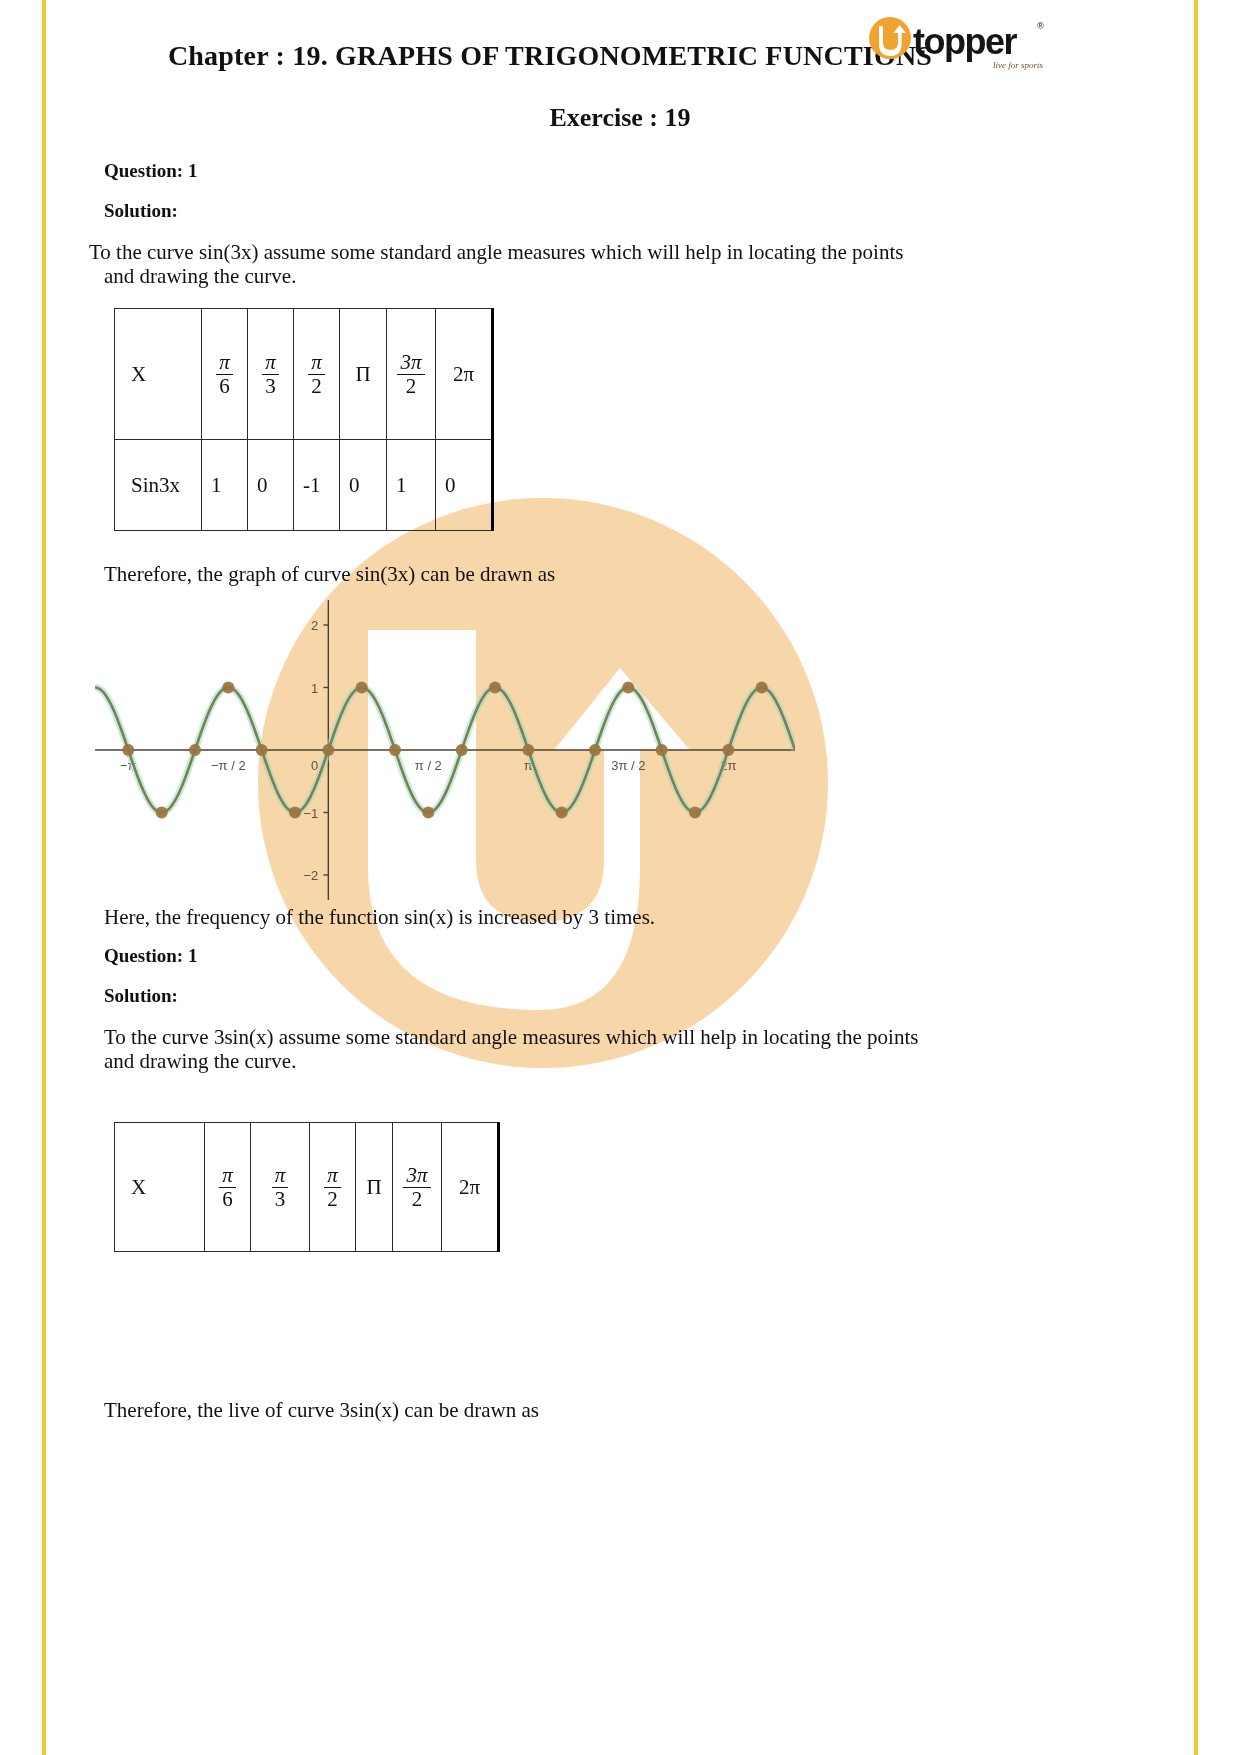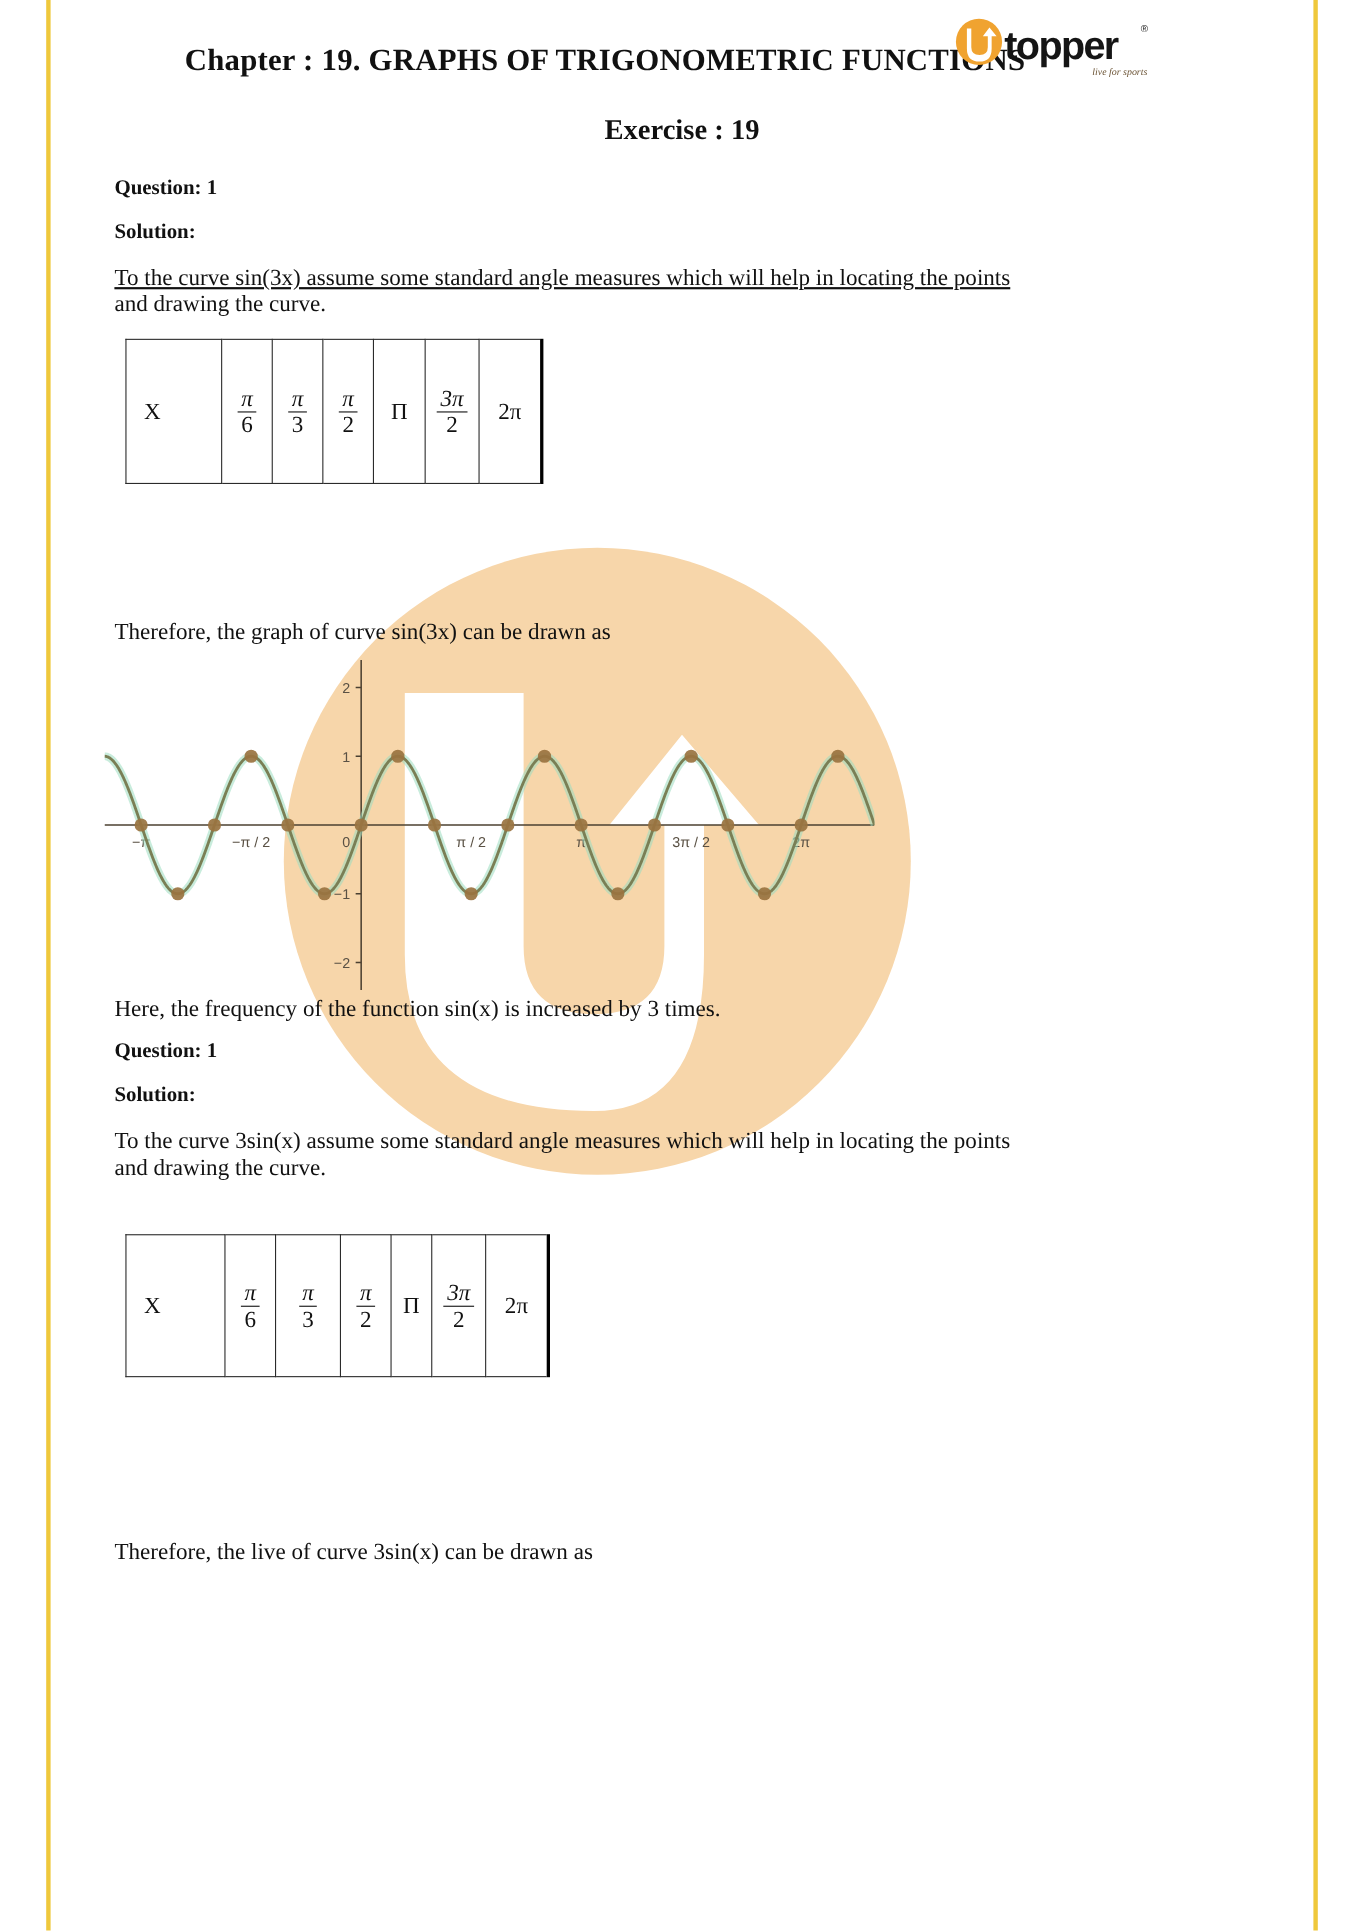--- a/index.html
+++ b/index.html
@@ -175,41 +175,50 @@
     <circle cx="25" cy="22" r="21" fill="#f0a330"></circle>
     <path d="M18 10 L18 27 Q18 34 25.5 34 Q33 34 33 27 L33 17 L28.5 17 L34.5 9 L41 17 L36.5 17 L36.5 28 Q36.5 40 25.5 40 Q14 40 14 28 L14 10 Z" fill="#ffffff"></path>
     <text x="48" y="38" font-family="'Liberation Sans', sans-serif" font-size="36" font-weight="bold" fill="#151515" letter-spacing="-1.5">topper</text>
     <text x="172" y="13" font-family="'Liberation Sans', sans-serif" font-size="9" fill="#151515">®</text>
     <text x="128" y="52" font-family="'Liberation Serif', serif" font-size="9" font-style="italic" fill="#6a5233">live for sports</text>
   </svg>
 
   <div class="qlabel" style="left:104px; top:160px;">Question: 1</div>
   <div class="qlabel" style="left:104px; top:200px;">Solution:</div>
 
-  <div class="para" style="left:104px; top:238px; width:900px;text-decoration:underline;">To  the curve sin(3x) assume some standard angle measures which will help in locating the points</div>
+  <div class="para" style="left:89px; top:238px; width:900px;">To  the curve sin(3x) assume some standard angle measures which will help in locating the points</div>
   <div class="para" style="left:104px; top:262px; width:900px;">and drawing the curve.</div>
 
   <table class="dtable" style="left:114px; top:308px;">
     <tbody>
       <tr>
         <td class="rowhead" style="width:70px; height:130px;">X</td>
         <td style="width:45px;">
           <span class="frac"><span class="num pi">π</span><span class="den">6</span></span>
         </td>
         <td style="width:45px;">
           <span class="frac"><span class="num pi">π</span><span class="den">3</span></span>
         </td>
         <td style="width:45px;">
           <span class="frac"><span class="num pi">π</span><span class="den">2</span></span>
         </td>
         <td style="width:46px;">Π</td>
         <td style="width:48px;">
           <span class="frac"><span class="num pi">3π</span><span class="den">2</span></span>
         </td>
         <td class="lastcol" style="width:55px;">2π</td>
+      </tr>
+      <tr>
+        <td class="rowhead" style="height:90px;">Sin3x</td>
+        <td class="valcell">1</td>
+        <td class="valcell">0</td>
+        <td class="valcell">-1</td>
+        <td class="valcell">0</td>
+        <td class="valcell">1</td>
+        <td class="valcell lastcol">0</td>
       </tr>
     </tbody>
   </table>
 
   <div class="para" style="left:104px; top:560px;">Therefore, the graph of curve sin(3x) can be drawn as</div>
 
   <svg class="graph" viewBox="0 0 700 300">
       <line x1="0" y1="150" x2="700" y2="150" stroke="#4b4031" stroke-width="1.4"></line>
       <line x1="233.33333333333331" y1="0" x2="233.33333333333331" y2="300" stroke="#4b4031" stroke-width="1.4"></line>
       <line x1="228.33333333333331" y1="25" x2="233.33333333333331" y2="25" stroke="#4b4031" stroke-width="1.4"></line>

